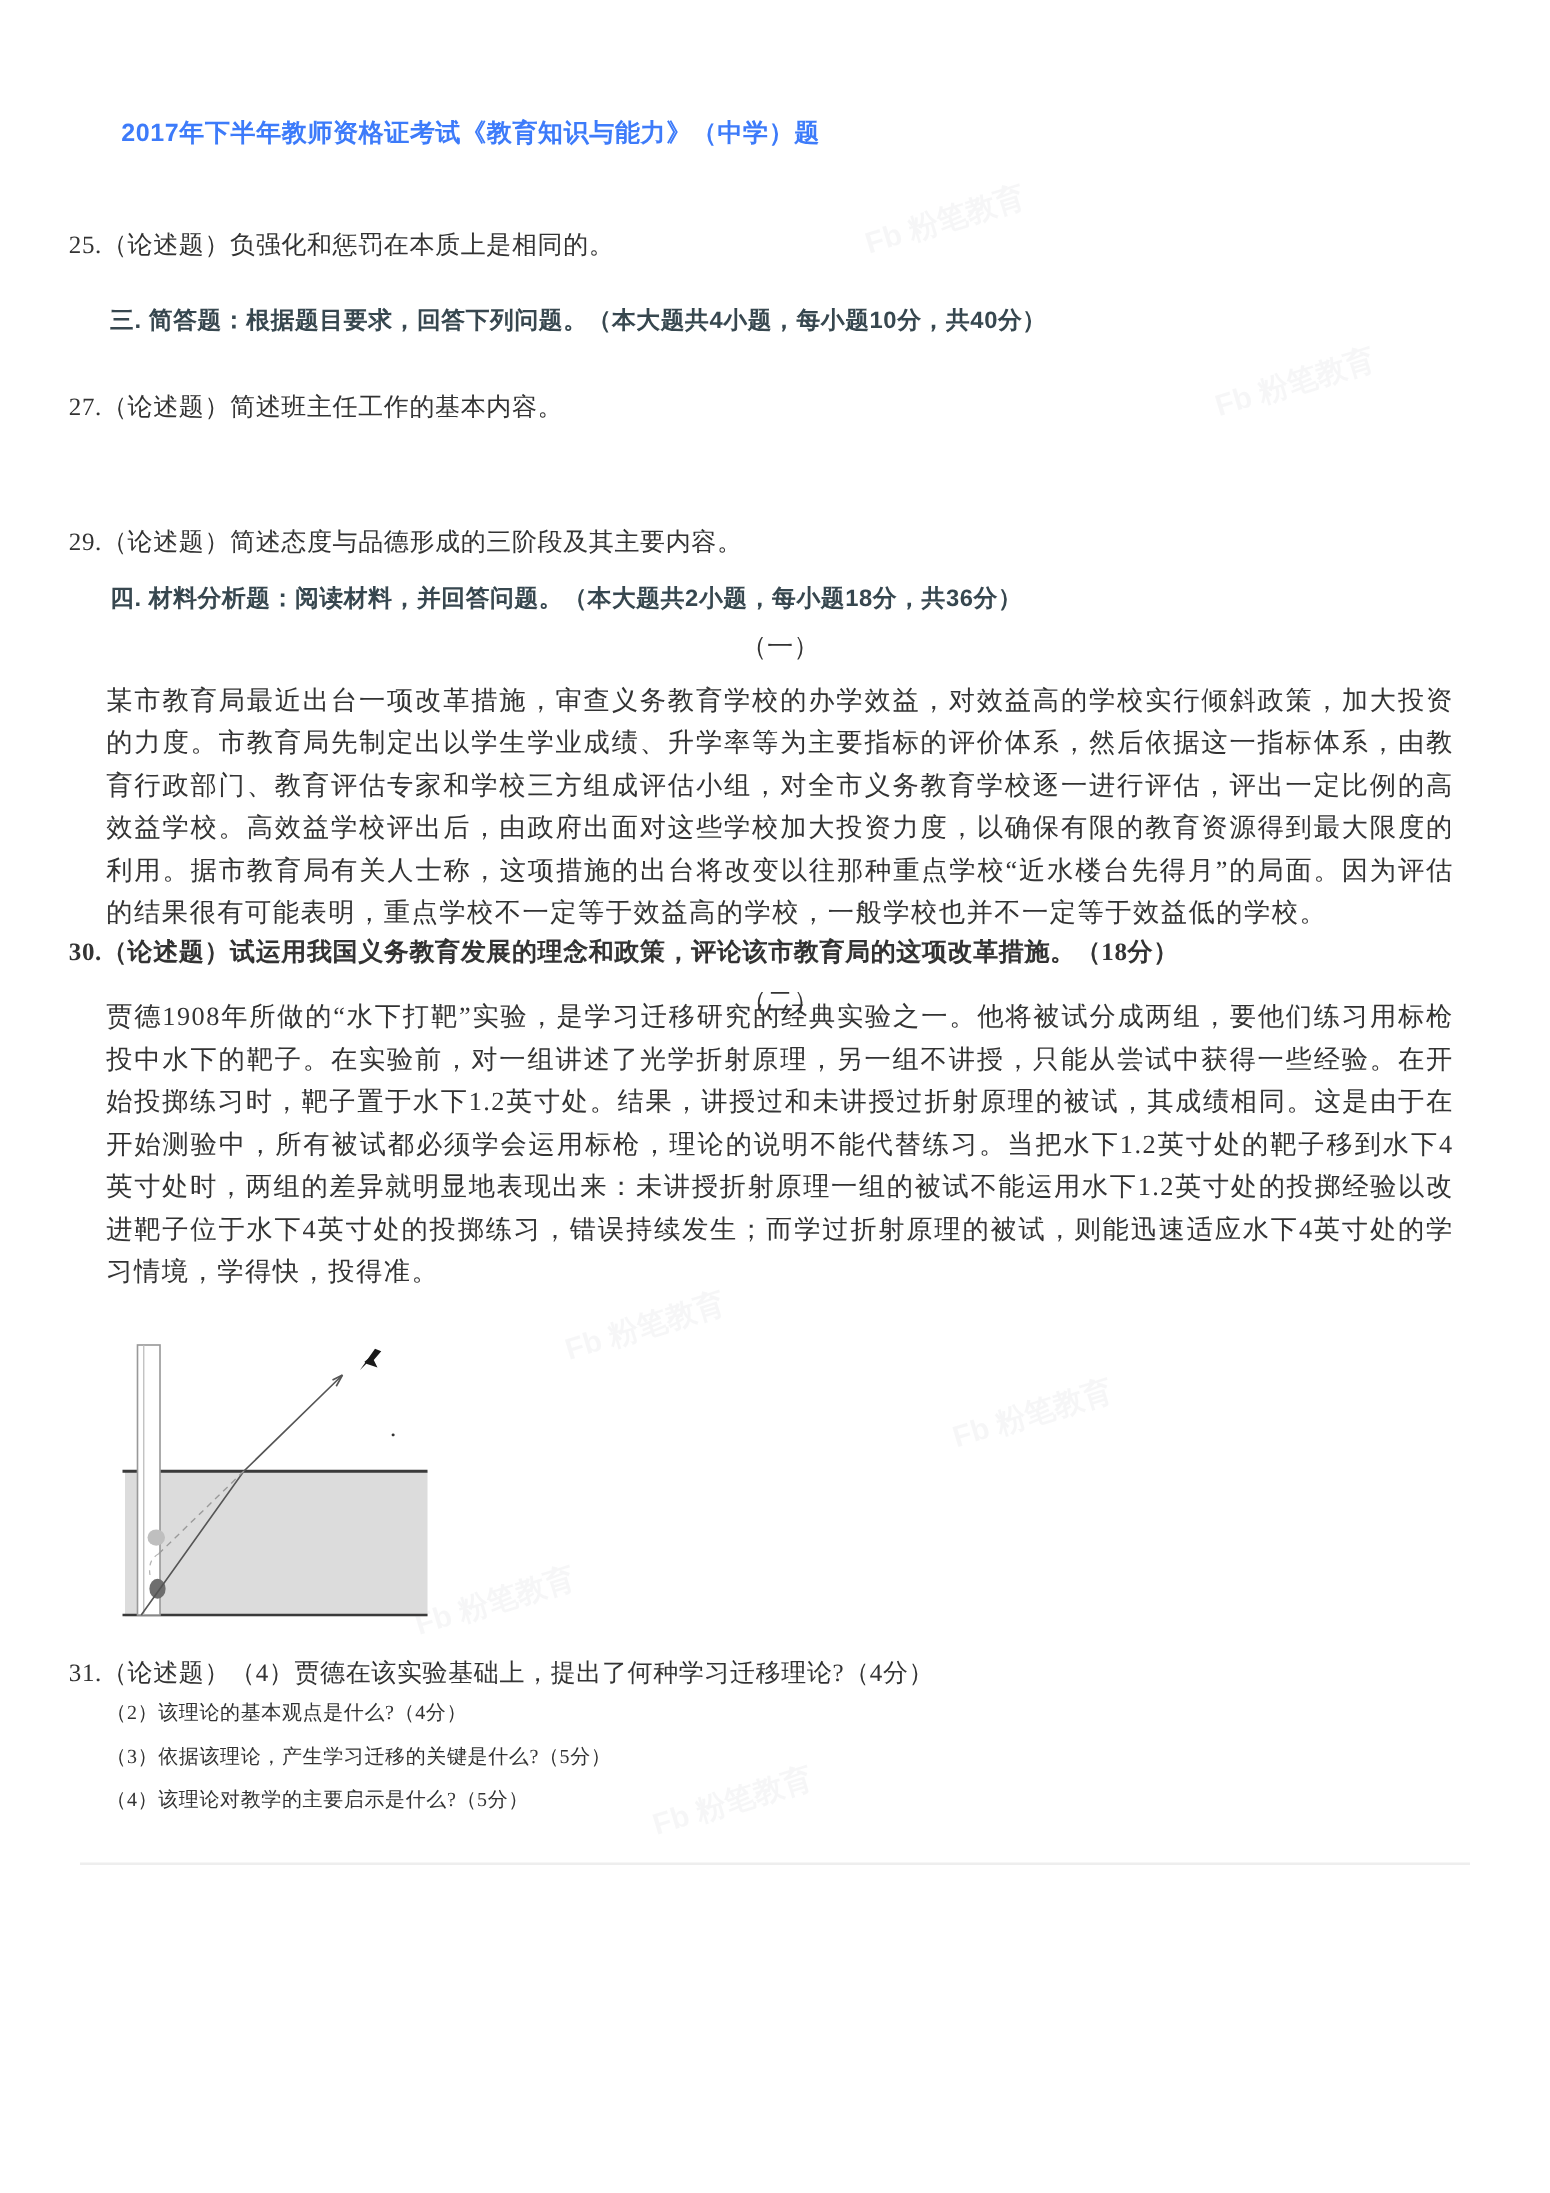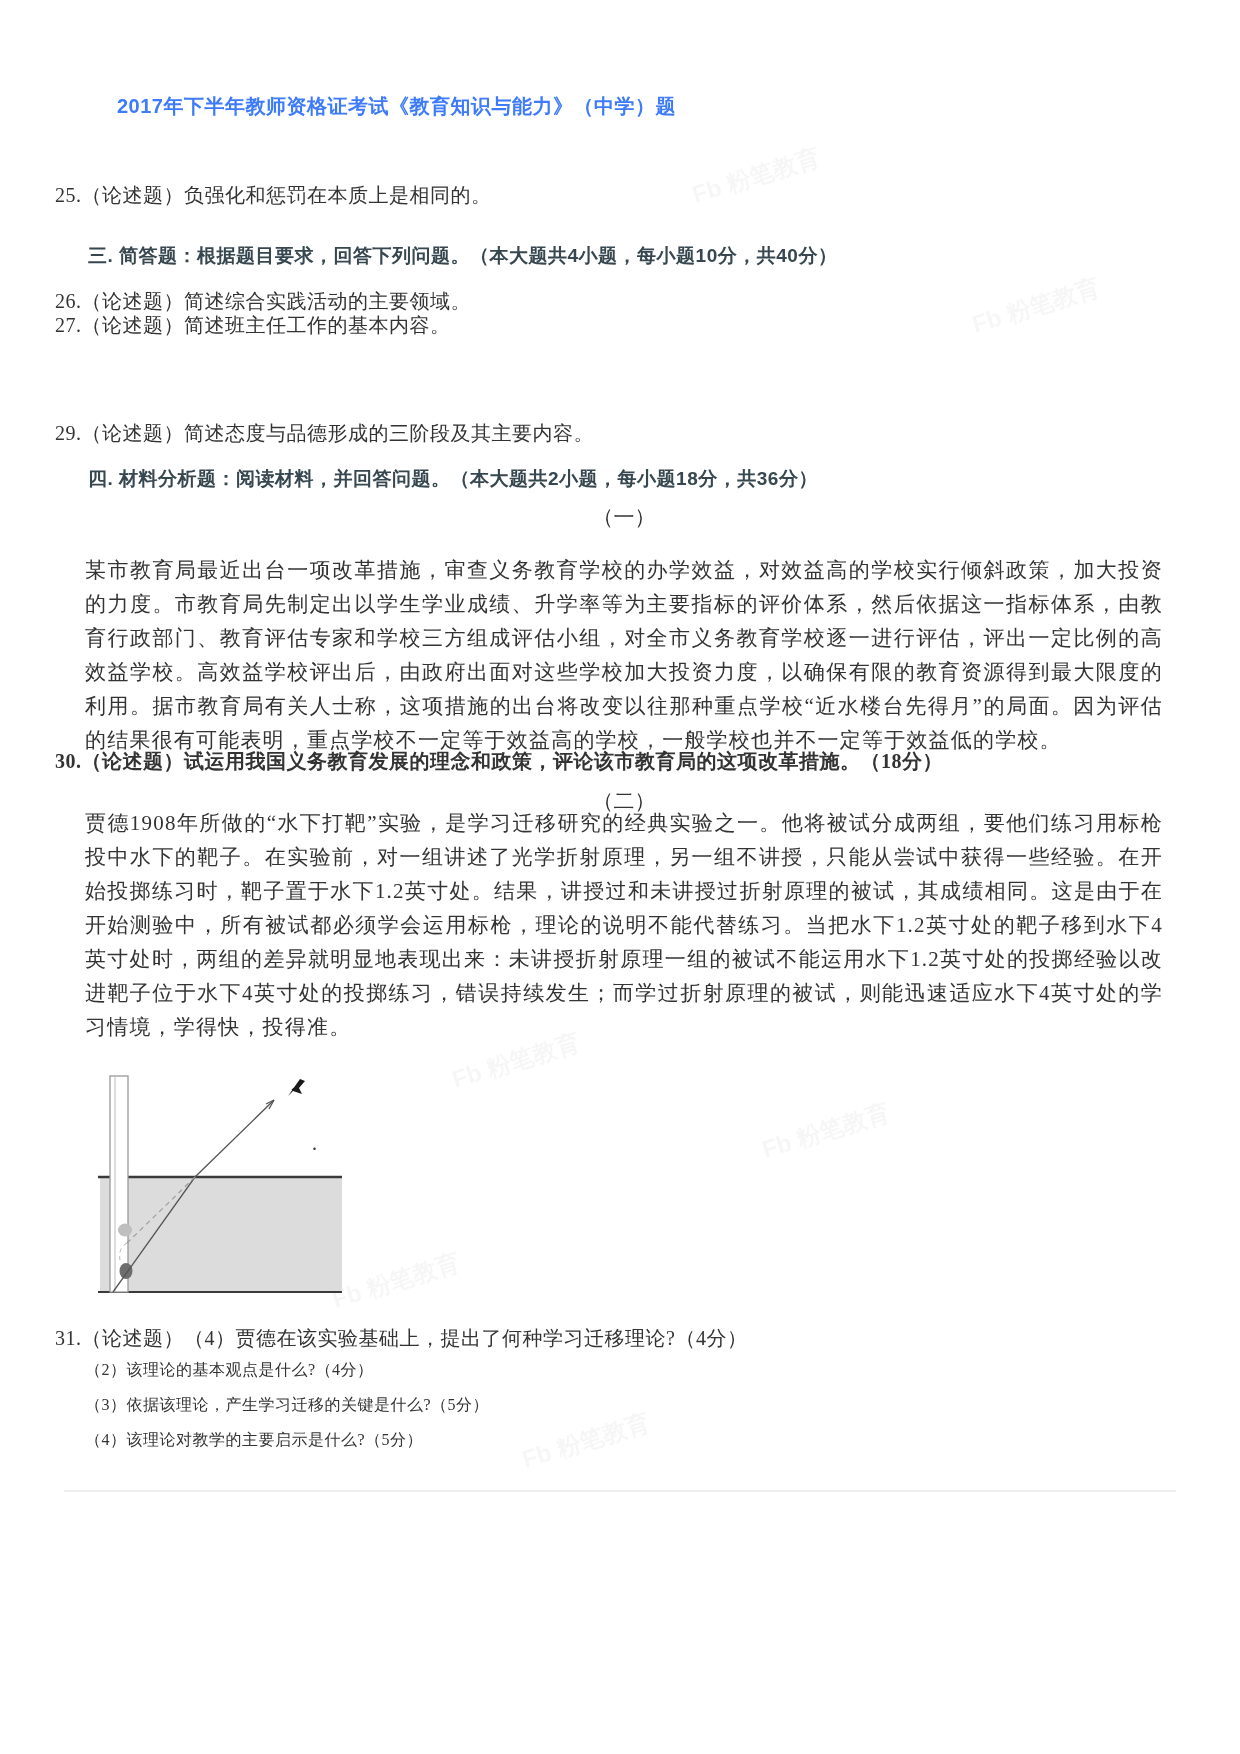--- a/index.html
+++ b/index.html
@@ -13,21 +13,20 @@
     color: #333333;
   }
   .abs { position: absolute; white-space: nowrap; }
   .doc-title {
     left: 97px; top: 93px;
     font-family: "Liberation Sans", "DejaVu Sans", sans-serif;
     font-weight: bold;
     font-size: 20px;
     color: #3D7BFA;
     letter-spacing: 0.5px;
-    margin-left: 20px;
   }
   .question {
     left: 55px;
     font-size: 20px;
     color: #333333;
     letter-spacing: 0.5px;
   }
   .section-heading {
     left: 88px;
     font-family: "Liberation Sans", "DejaVu Sans", sans-serif;
@@ -45,21 +44,20 @@
   }
   .material-para {
     left: 85px; width: 1078px;
     font-size: 21px;
     line-height: 34px;
     letter-spacing: 1.2px;
     text-align: justify;
     text-justify: inter-ideograph;
     color: #333333;
     white-space: normal;
-    margin-top: 10px;
   }
   .sub-question {
     left: 85px;
     font-size: 16px;
     color: #333333;
     letter-spacing: 0.5px;
   }
   .divider {
     left: 64px; top: 1490px;
     width: 1112px; height: 2px;
@@ -90,21 +88,20 @@
   <span class="watermark" style="left:760px; top:1115px;">Fb 粉笔教育</span>
   <span class="watermark" style="left:330px; top:1265px;">Fb 粉笔教育</span>
   <span class="watermark" style="left:520px; top:1425px;">Fb 粉笔教育</span>
 
   <div class="abs doc-title">2017年下半年教师资格证考试《教育知识与能力》（中学）题</div>
 
   <div class="abs question" style="top:182px;text-align:right;">25.（论述题）负强化和惩罚在本质上是相同的。</div>
 
   <div class="abs section-heading" style="top:243px;">三. 简答题：根据题目要求，回答下列问题。（本大题共4小题，每小题10分，共40分）</div>
 
-  <div class="abs question" style="top:288px;">26.（论述题）简述综合实践活动的主要领域。</div>
   <div class="abs question" style="top:312px;">27.（论述题）简述班主任工作的基本内容。</div>
   <div class="abs question" style="top:420px;">29.（论述题）简述态度与品德形成的三阶段及其主要内容。</div>
 
   <div class="abs section-heading" style="top:466px;">四. 材料分析题：阅读材料，并回答问题。（本大题共2小题，每小题18分，共36分）</div>
 
   <div class="abs material-label" style="top:503px;">（一）</div>
   <div class="abs material-para" style="top:543px;">某市教育局最近出台一项改革措施，审查义务教育学校的办学效益，对效益高的学校实行倾斜政策，加大投资的力度。市教育局先制定出以学生学业成绩、升学率等为主要指标的评价体系，然后依据这一指标体系，由教育行政部门、教育评估专家和学校三方组成评估小组，对全市义务教育学校逐一进行评估，评出一定比例的高效益学校。高效益学校评出后，由政府出面对这些学校加大投资力度，以确保有限的教育资源得到最大限度的利用。据市教育局有关人士称，这项措施的出台将改变以往那种重点学校“近水楼台先得月”的局面。因为评估的结果很有可能表明，重点学校不一定等于效益高的学校，一般学校也并不一定等于效益低的学校。</div>
   <div class="abs question" style="top:748px;font-weight:bold;">30.（论述题）试运用我国义务教育发展的理念和政策，评论该市教育局的这项改革措施。（18分）</div>
 
   <div class="abs material-label" style="top:787px;">（二）</div>

